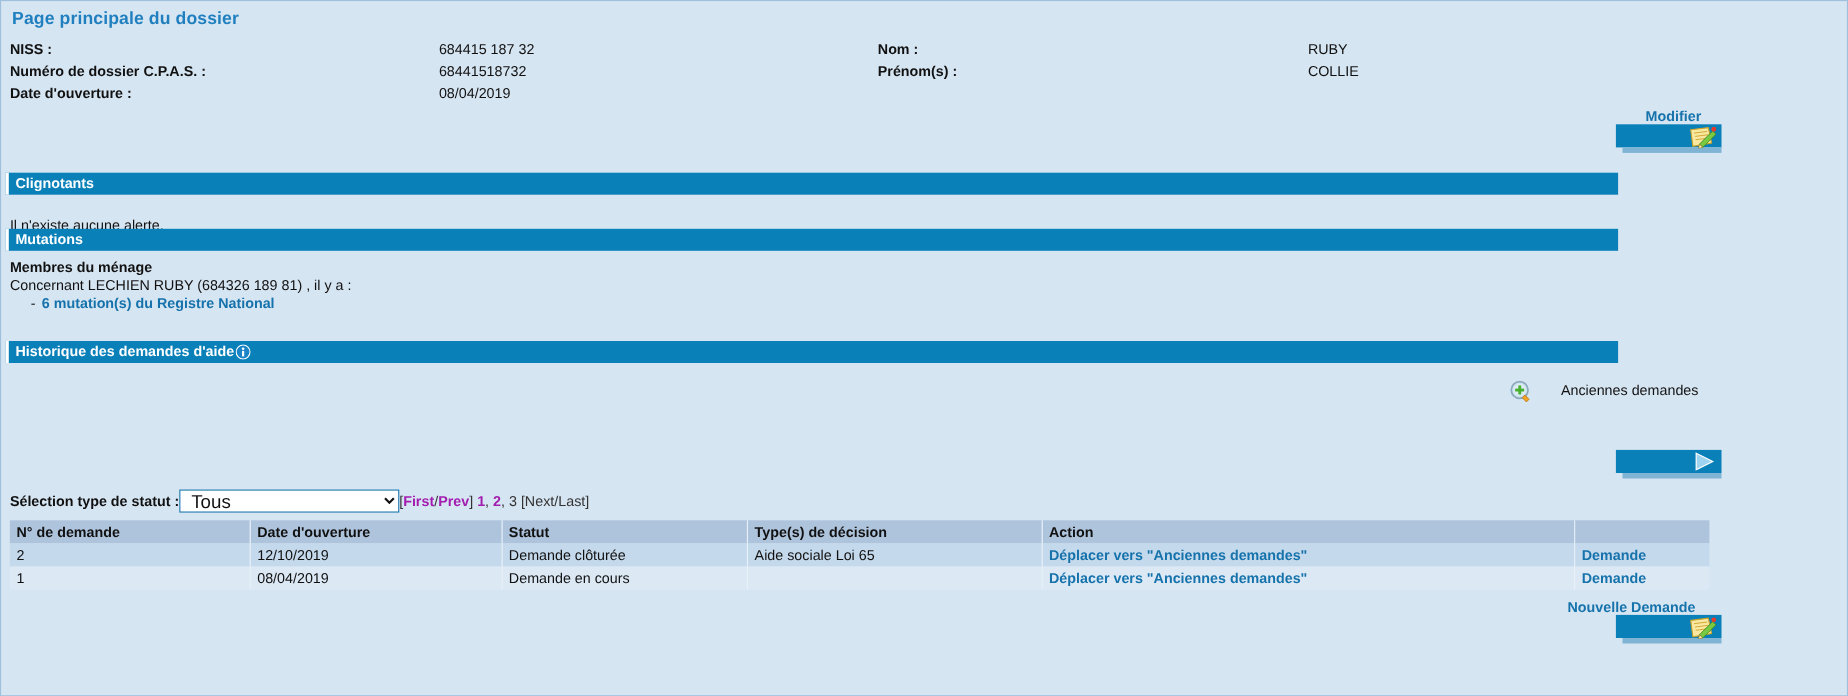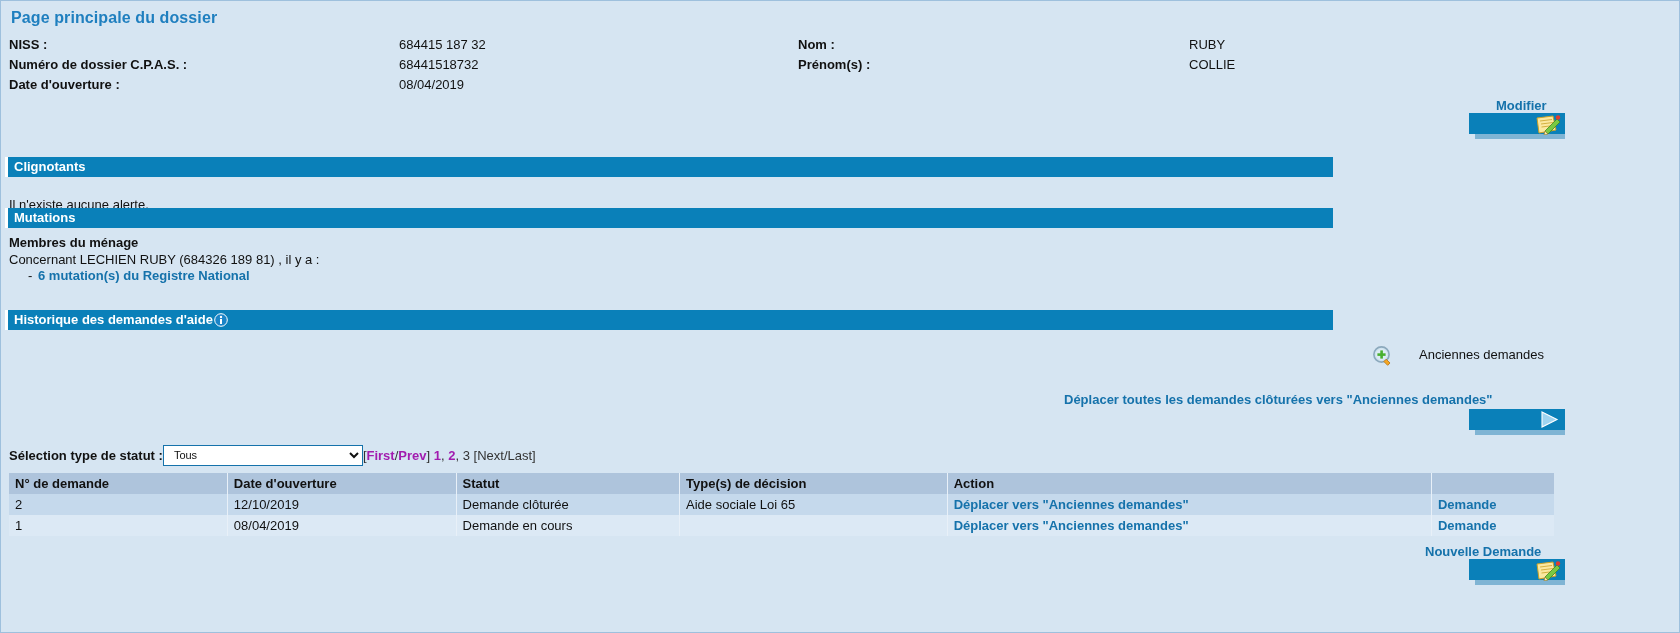--- a/index.html
+++ b/index.html
@@ -104,21 +104,21 @@
     right: 6px;
     top: 2px;
     width: 20px;
     height: 17px;
   }
 
   
   .section-bar {
     position: absolute;
     left: 4px;
-    width: 1328px;
+    width: 1466px;
     height: 20px;
     background: #0a80b9;
     color: #ffffff;
     font-weight: bold;
     font-size: 13px;
     line-height: 20px;
     padding-left: 6px;
     box-sizing: border-box;
     border-left: 3px solid #ffffff;
   }
@@ -164,21 +164,21 @@
   }
   .filter-label {
     font-weight: bold;
     color: #111;
     white-space: nowrap;
   }
   .status-select {
     width: 200px;
     height: 21px;
     font-family: "Liberation Sans", sans-serif;
-    font-size: 11px;
+    font-size: 17px;
     color: #111;
     background: #ffffff;
     border: 1px solid #1572ab;
     padding-left: 6px;
     box-sizing: border-box;
   }
   .pager {
     white-space: nowrap;
     color: #333;
   }
@@ -311,21 +311,20 @@
     <svg viewBox="0 0 22 22" width="22" height="22">
       <circle cx="9.5" cy="9.5" r="7.6" fill="#cfe3ef" stroke="#8ca9bd" stroke-width="1.6"></circle>
       <circle cx="9.5" cy="9.5" r="5.6" fill="#e9f3f9" opacity="0.5"></circle>
       <rect x="8.3" y="5.4" width="2.6" height="8.2" fill="#49b02f"></rect>
       <rect x="5.4" y="8.3" width="8.2" height="2.6" fill="#49b02f"></rect>
       <rect x="14.2" y="14.2" width="5.4" height="3.3" fill="#f5a623" stroke="#b8791a" stroke-width="0.8" transform="rotate(45 14.2 14.2)"></rect>
     </svg>
   </span>
   <div class="text-line" style="left:1418px; top:346px;">Anciennes demandes</div>
 
-  <a class="link" style="position:absolute; left:1063px; top:391px;">Déplacer toutes les demandes clôturées vers "Anciennes demandes"</a>
   <div class="banner-btn" style="left:1468px; top:408px;">
     <div class="bar"></div>
     <div class="shadow"></div>
     <span class="play-icon">
       <svg viewBox="0 0 20 17" width="20" height="17">
         <polygon points="3,1 18,8.5 3,16" fill="#9fd4f0" stroke="#ffffff" stroke-width="1.1"></polygon>
       </svg>
     </span>
   </div>
 

